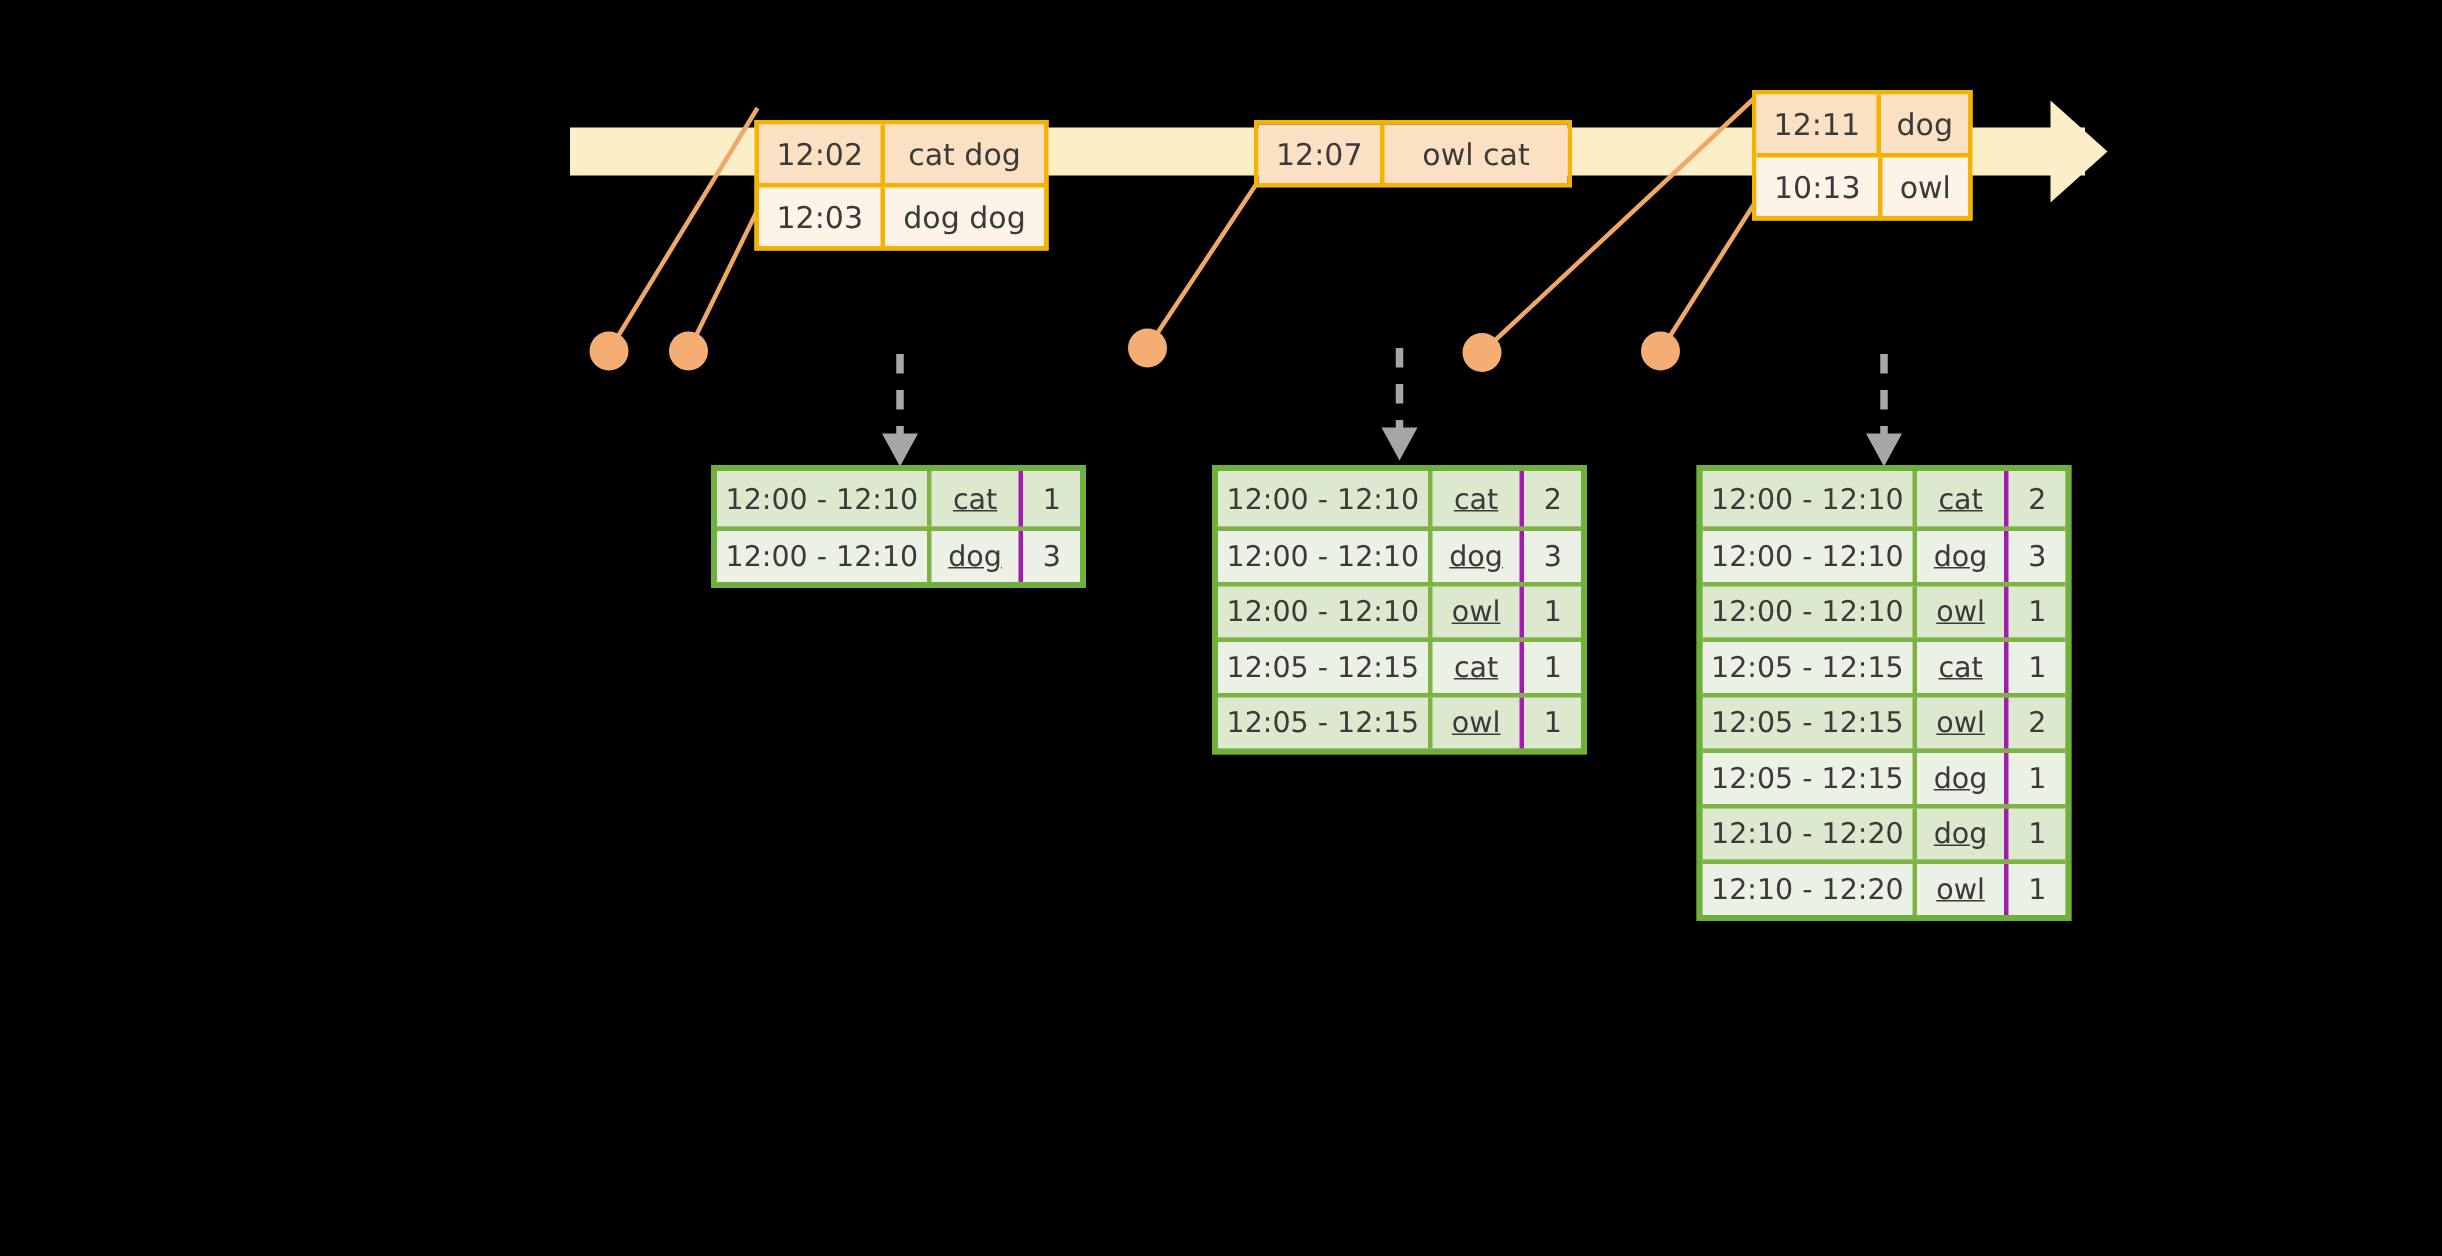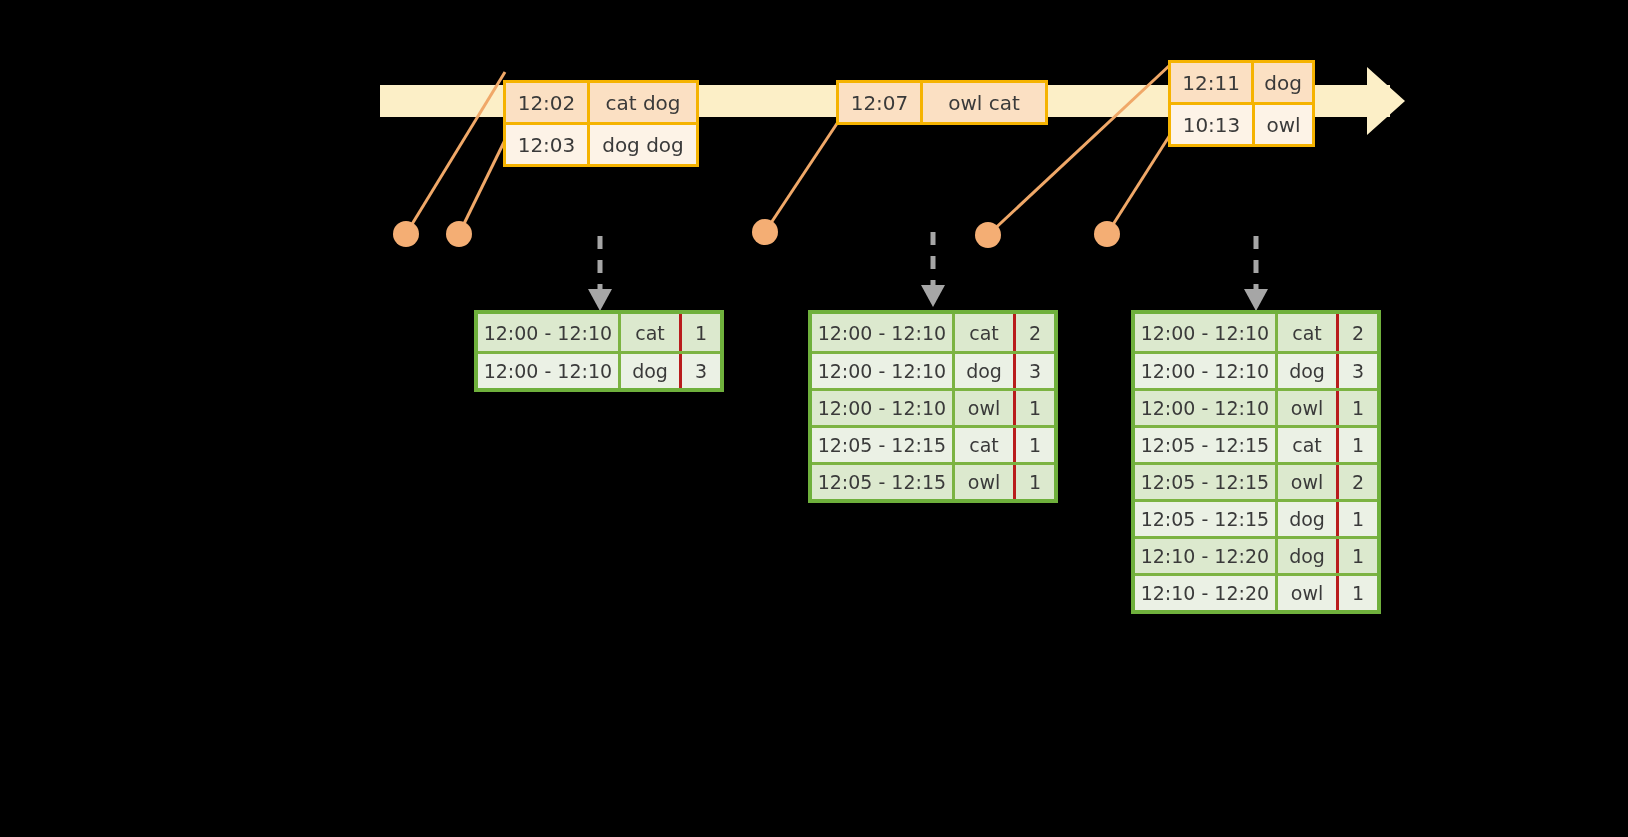--- a/index.html
+++ b/index.html
@@ -94,22 +94,23 @@
     border-right: 3px solid #7CB342;
     box-sizing: border-box;
   }
   .res-word {
     width: 62px;
     display: flex;
     align-items: center;
     justify-content: center;
     font-size: 19px;
     color: #3a3a3a;
-    border-right: 3px solid #b91c1c;
-    box-sizing: border-box;
+    border-right: 3px solid #a21caf;
+    box-sizing: border-box;
+    text-decoration: underline;
   }
   .res-count {
     width: 38px;
     display: flex;
     align-items: center;
     justify-content: center;
     font-size: 19px;
     color: #3a3a3a;
     box-sizing: border-box;
   }

